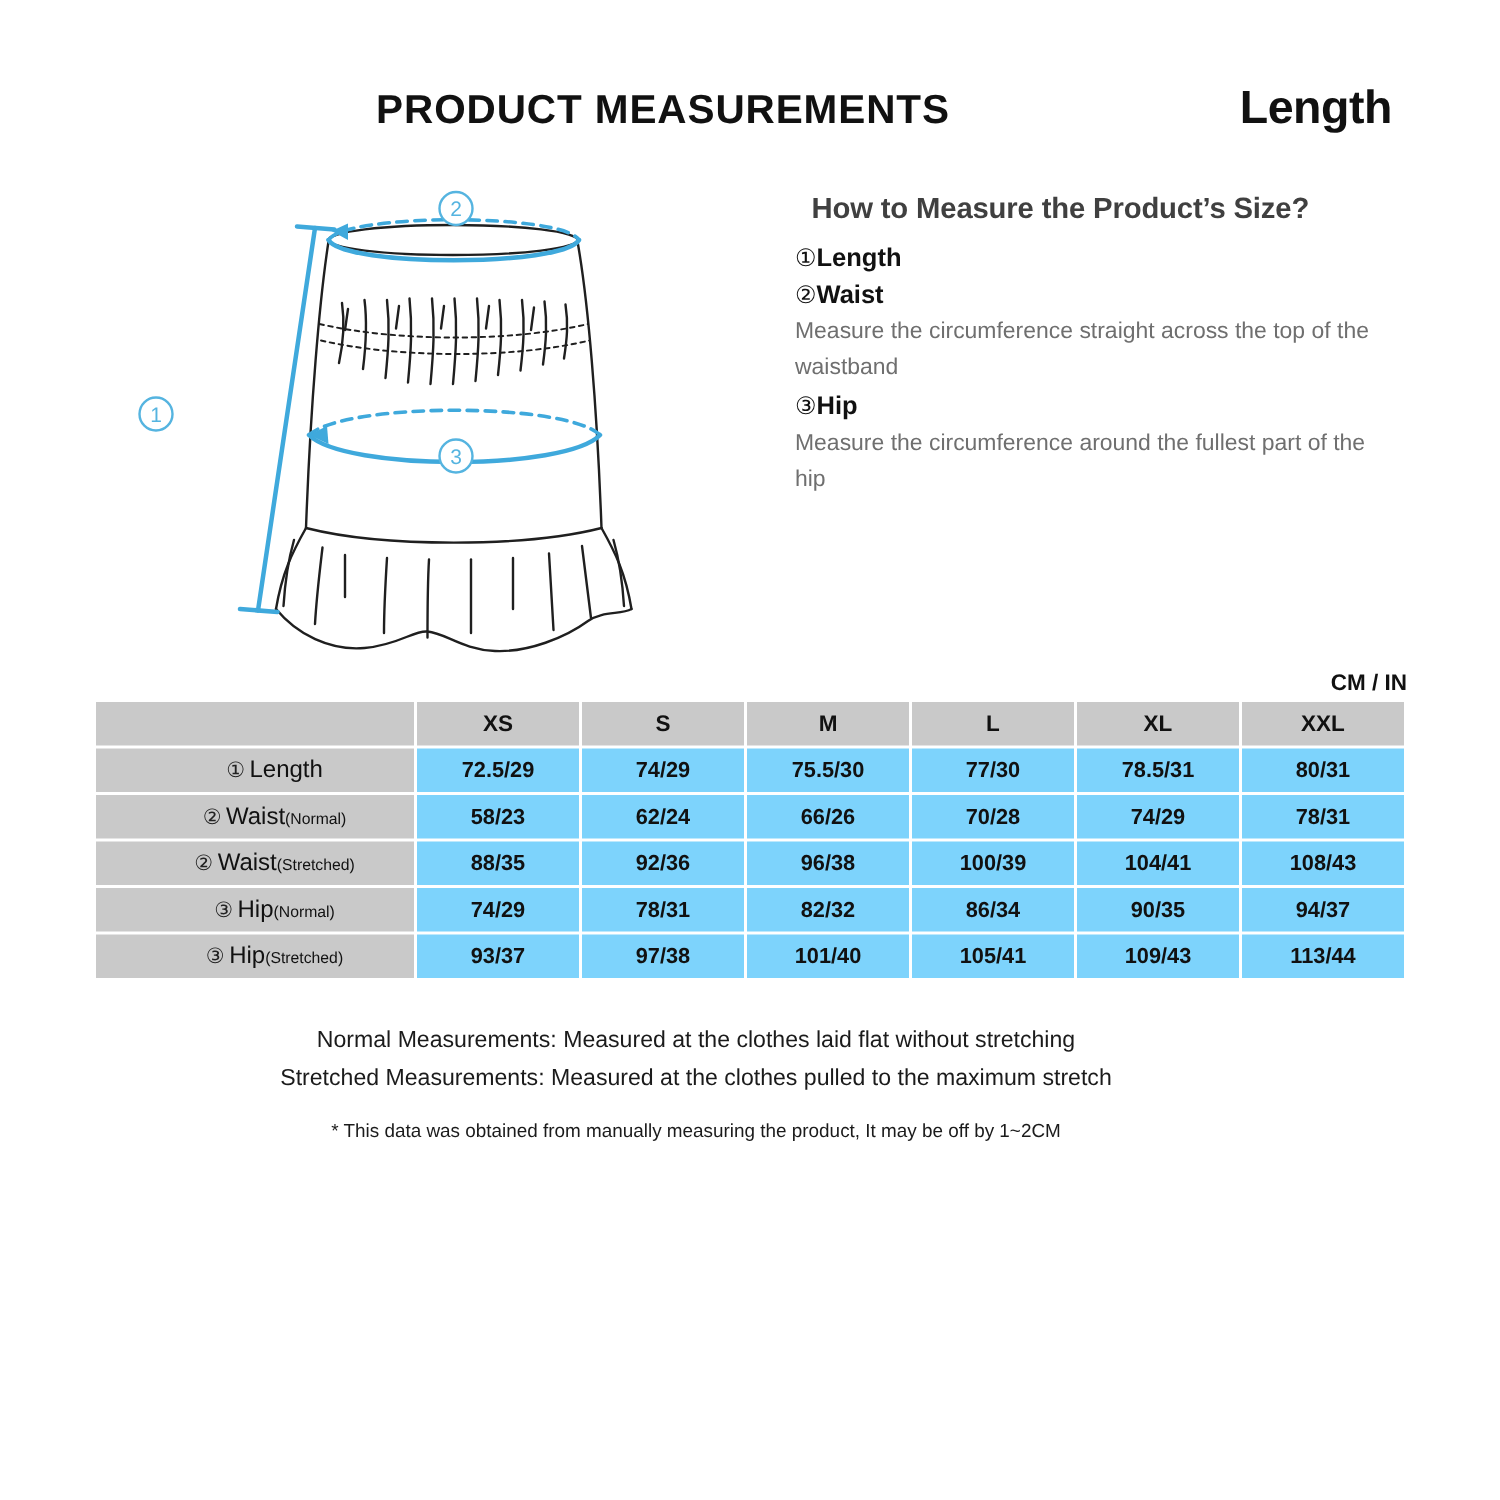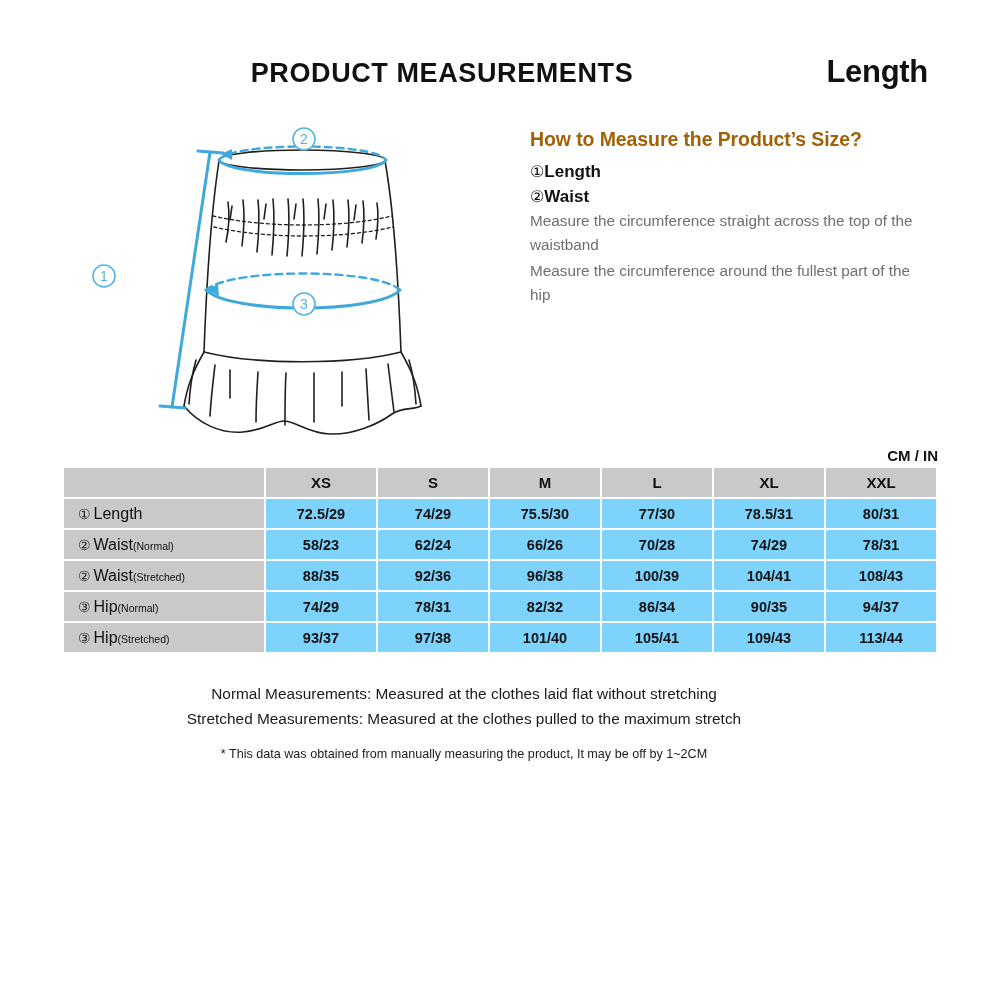--- a/index.html
+++ b/index.html
@@ -51,23 +51,24 @@
   
   #howto {
     position: absolute;
     left: 530px;
     top: 128px;
     width: 395px;
   }
   #howto .howto-title {
     font-size: 19.5px;
     font-weight: bold;
-    color: #a16207;
+    color: #404040;
     margin-bottom: 9px;
     letter-spacing: -0.1px;
+    margin-left: 11px;
   }
   #howto .item-head {
     font-size: 17px;
     font-weight: bold;
     color: #111;
     line-height: 1.45;
     white-space: nowrap;
   }
   #howto .item-head .circ {
     font-weight: normal;
@@ -105,22 +106,22 @@
     font-size: 14.5px;
     font-weight: bold;
     text-align: center;
     color: #111;
     padding: 0;
   }
   #size-table .corner-cell,
   #size-table .row-label {
     width: 186px;
     background: #c9c9c9;
-    text-align: left;
-    padding-left: 14px;
+    text-align: center;
+    padding-left: 26px;
     font-weight: normal;
   }
   #size-table thead th.size-head {
     background: #c9c9c9;
     font-weight: bold;
     font-size: 15px;
   }
   #size-table tbody td.value-cell {
     background: #7dd3fc;
   }
@@ -259,20 +260,23 @@
 
   <div class="item-head">
     <span class="circ">①</span><span>Length</span>
   </div>
 
   <div class="item-head">
     <span class="circ">②</span><span>Waist</span>
   </div>
   <div class="item-body">Measure the circumference straight across the top of the waistband</div>
 
+  <div class="item-head">
+    <span class="circ">③</span><span>Hip</span>
+  </div>
   <div class="item-body">Measure the circumference around the fullest part of the hip</div>
 </div>
 
 <div id="units-label">CM / IN</div>
 
 <table id="size-table">
   <thead>
     <tr>
       <th class="corner-cell"></th>
     <th class="size-head">XS</th>

